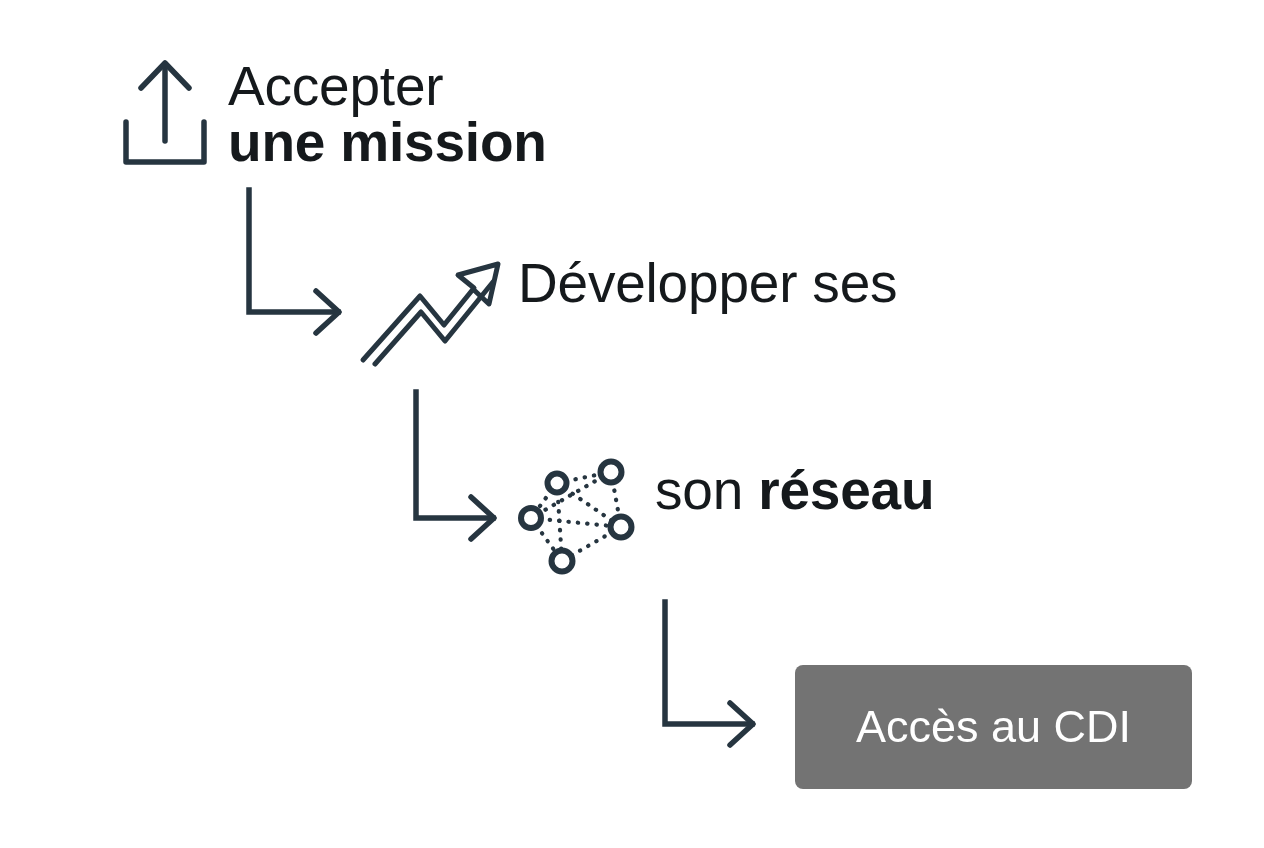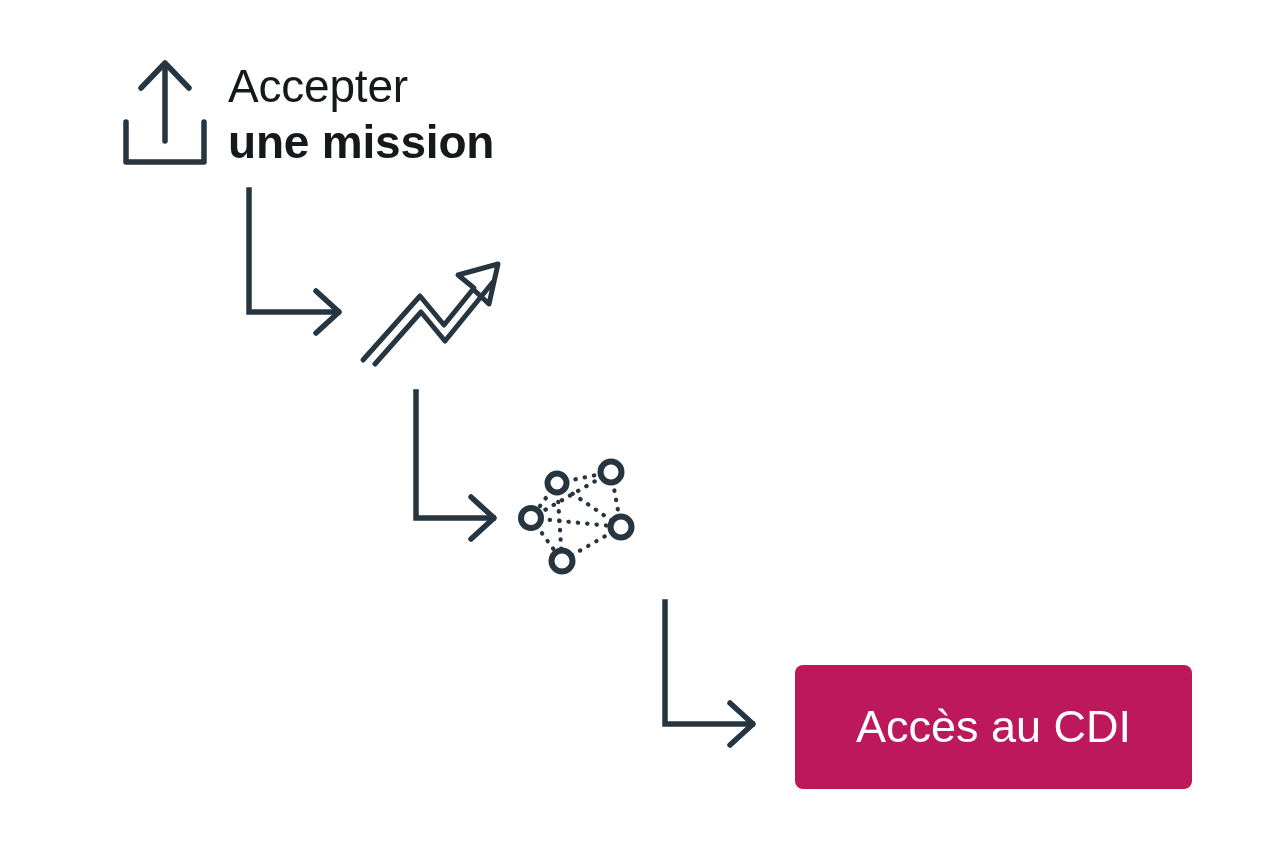--- a/index.html
+++ b/index.html
@@ -22,21 +22,21 @@
     position: absolute;
     left: 0;
     top: 0;
     width: 1264px;
     height: 848px;
     pointer-events: none;
   }
   .step-label {
     position: absolute;
     color: #15191c;
-    font-size: 46px;
+    font-size: 55px;
     line-height: 56px;
     letter-spacing: -0.2px;
     font-weight: 400;
     white-space: nowrap;
   }
   .step-label .bold {
     font-weight: 700;
   }
   #label-accepter {
     left: 228px;
@@ -49,21 +49,21 @@
   #label-construire {
     left: 655px;
     top: 462px;
   }
   .cta-button {
     position: absolute;
     left: 795px;
     top: 665px;
     width: 397px;
     height: 124px;
-    background: #be185d;
+    background: #737373;
     border: none;
     border-radius: 8px;
     color: #ffffff;
     font-family: "Liberation Sans", sans-serif;
     font-size: 45px;
     font-weight: 400;
     letter-spacing: 0px;
     display: flex;
     align-items: center;
     justify-content: center;
@@ -150,20 +150,22 @@
       </g>
     </svg>
   </div>
 
   <div class="step-label" id="label-accepter">
     <div>Accepter</div>
     <div class="bold">une mission</div>
   </div>
 
   <div class="step-label" id="label-developper">
+    <div>Développer ses</div>
   </div>
 
   <div class="step-label" id="label-construire">
+    <div><span>son </span><span class="bold">réseau</span></div>
   </div>
 
   <button class="cta-button">Accès au CDI</button>
 
 </div>
 
 </body></html>

